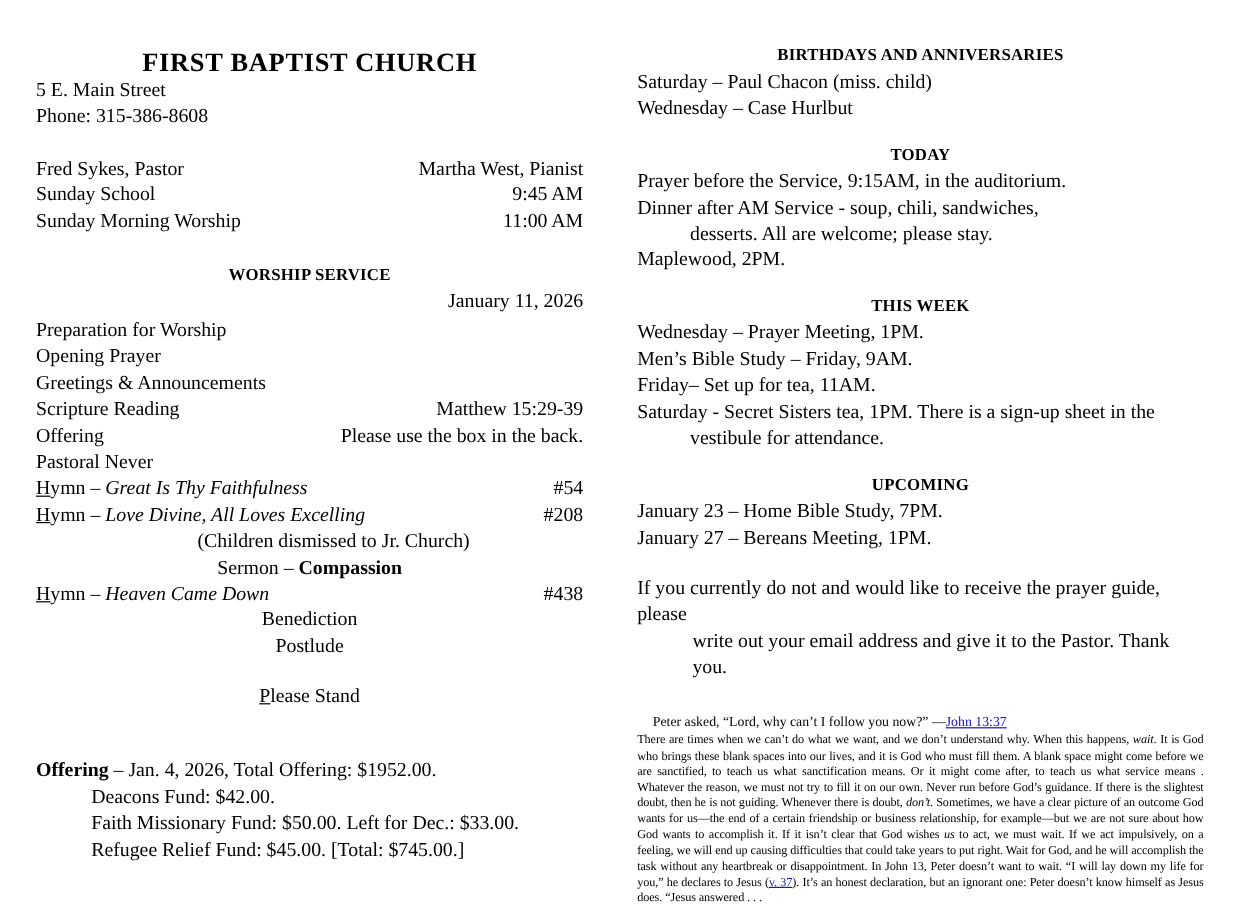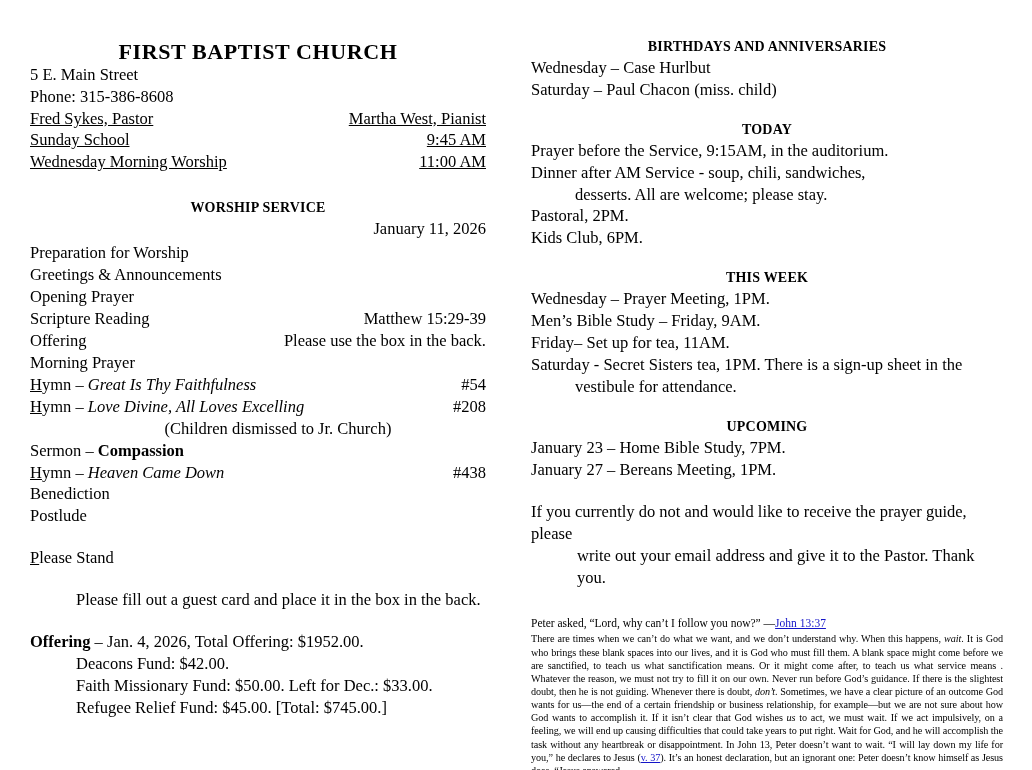--- a/index.html
+++ b/index.html
@@ -40,21 +40,21 @@
     font-weight: bold;
     letter-spacing: 0.6px;
     line-height: 1.1;
   }
   .addr-line {
     font-size: 16.5px;
     line-height: 1.32;
   }
 
   .staff-block {
-    text-decoration: underline;
+    margin-top: 22px;
   }
   .row2 {
     display: flex;
     justify-content: space-between;
     align-items: baseline;
     font-size: 16.5px;
     line-height: 1.32;
   }
   .row2 .right {
     text-align: left;
@@ -103,20 +103,21 @@
   .ital {
     font-style: italic;
   }
   .bold {
     font-weight: bold;
   }
 
   .plain-line {
     font-size: 16.5px;
     line-height: 1.33;
+    text-align: center;
   }
   .gap-md { height: 20px; }
   .gap-lg { height: 26px; }
 
   .para {
     font-size: 16.5px;
     line-height: 1.33;
   }
   .hang {
     padding-left: 46px;
@@ -129,20 +130,21 @@
   .r-line {
     font-size: 16.5px;
     line-height: 1.33;
   }
 
   
   .devo-quote {
     font-size: 11.5px;
     line-height: 1.3;
     margin-bottom: 1px;
+    margin-left: 13px;
   }
   .devo-body {
     font-size: 10.2px;
     line-height: 1.29;
     text-align: justify;
     letter-spacing: -0.08px;
   }
   a.link {
     color: #1414c8;
     text-decoration: underline;
@@ -162,53 +164,53 @@
     <div class="staff-block">
       <div class="row2">
         <span>Fred Sykes, Pastor</span>
         <span class="right">Martha West, Pianist</span>
       </div>
       <div class="row2">
         <span>Sunday School</span>
         <span class="right">9:45 AM</span>
       </div>
       <div class="row2">
-        <span>Wednesday Morning Worship</span>
+        <span>Sunday Morning Worship</span>
         <span class="right">11:00 AM</span>
       </div>
     </div>
 
     <div class="gap-lg"></div>
 
     <div class="section-head">WORSHIP SERVICE</div>
     <div class="section-sub">January 11, 2026</div>
 
     <div class="order-list">
       <div class="order-row">
         <span class="label">Preparation for Worship</span>
         <span class="value"></span>
       </div>
       <div class="order-row">
+        <span class="label">Opening Prayer</span>
+        <span class="value"></span>
+      </div>
+      <div class="order-row">
         <span class="label">Greetings &amp; Announcements</span>
-        <span class="value"></span>
-      </div>
-      <div class="order-row">
-        <span class="label">Opening Prayer</span>
         <span class="value"></span>
       </div>
       <div class="order-row">
         <span class="label">Scripture Reading</span>
         <span class="value">Matthew 15:29-39</span>
       </div>
       <div class="order-row">
         <span class="label">Offering</span>
         <span class="value">Please use the box in the back.</span>
       </div>
       <div class="order-row">
-        <span class="label">Morning Prayer</span>
+        <span class="label">Pastoral Never</span>
         <span class="value"></span>
       </div>
 
       <div class="order-row">
         <span class="label"><span class="u1">H</span><span>ymn</span><span> – </span><span class="ital">Great Is Thy Faithfulness</span></span>
         <span class="value">#54</span>
       </div>
       <div class="order-row">
         <span class="label"><span class="u1">H</span><span>ymn</span><span> – </span><span class="ital">Love Divine, All Loves Excelling</span></span>
         <span class="value">#208</span>
@@ -227,48 +229,46 @@
       <div class="plain-line">Postlude</div>
     </div>
 
     <div class="gap-md"></div>
 
     <div class="plain-line"><span class="u1">P</span><span>lease Stand</span></div>
 
     <div class="gap-md"></div>
 
     <div class="para">
-      <div class="hang">Please fill out a guest card and place it in the box in the back.</div>
     </div>
 
     <div class="gap-md"></div>
 
     <div class="para">
       <div><span class="bold">Offering</span><span> – Jan. 4, 2026, Total Offering: $1952.00.</span></div>
       <div class="hang">Deacons Fund: $42.00.</div>
       <div class="hang">Faith Missionary Fund: $50.00.  Left for Dec.: $33.00.</div>
       <div class="hang">Refugee Relief Fund: $45.00.  [Total: $745.00.]</div>
     </div>
 
   </div>
 
   <div class="col-right">
 
     <div class="section-head">BIRTHDAYS AND ANNIVERSARIES</div>
+    <div class="r-line">Saturday – Paul Chacon (miss.  child)</div>
     <div class="r-line">Wednesday – Case Hurlbut</div>
-    <div class="r-line">Saturday – Paul Chacon (miss.  child)</div>
 
     <div class="gap-md"></div>
 
     <div class="section-head">TODAY</div>
     <div class="r-line">Prayer before the Service, 9:15AM, in the auditorium.</div>
     <div class="r-line">Dinner after AM Service - soup, chili,  sandwiches,</div>
     <div class="r-line hang-sm">desserts. All are welcome; please stay.</div>
-    <div class="r-line">Pastoral, 2PM.</div>
-    <div class="r-line">Kids Club, 6PM.</div>
+    <div class="r-line">Maplewood, 2PM.</div>
 
     <div class="gap-md"></div>
 
     <div class="section-head">THIS WEEK</div>
     <div class="r-line">Wednesday – Prayer Meeting,  1PM.</div>
     <div class="r-line">Men’s Bible Study – Friday, 9AM.</div>
     <div class="r-line">Friday– Set up for tea, 11AM.</div>
     <div class="r-line">Saturday - Secret Sisters tea, 1PM. There is a sign-up sheet in the</div>
     <div class="r-line hang-sm">vestibule for attendance.</div>
 

